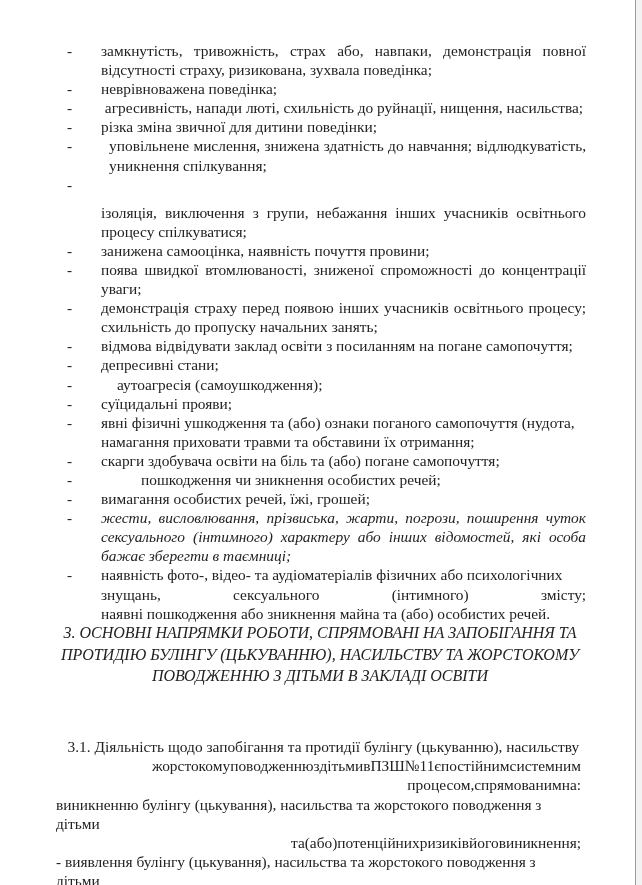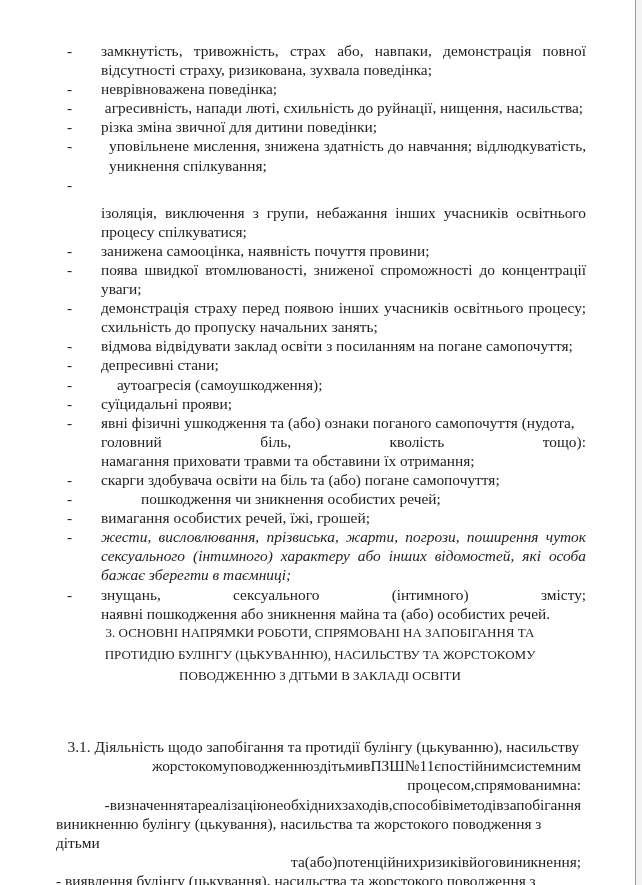--- a/index.html
+++ b/index.html
@@ -19,21 +19,21 @@
     .bullets {
       position: absolute; left: 66px; top: 41px; width: 520px;
       font-size: 15.4px; line-height: 19.1px;
     }
     .bi { display: flex; }
     .dash { width: 34px; flex: none; padding-left: 1px; }
     .bt { flex: 1; text-align: justify; }
     .line-just { display: flex; justify-content: space-between; }
     .heading {
       position: absolute; left: 60px; top: 622px; width: 520px;
-      text-align: center; font-size: 13px; line-height: 21.5px;
+      text-align: center; font-size: 16px; line-height: 21.5px; font-style: italic;
     }
     .para {
       position: absolute; left: 56px; top: 737px; width: 525px;
       font-size: 15.4px; line-height: 19.2px;
     }
     .para .l { display: block; }
     .sp { display: flex; justify-content: space-between; text-align: right; }
   </style>
 </head>
 <body>
@@ -115,26 +115,20 @@
       <div class="bi">
         <span class="dash">-</span>
         <span class="bt">
           <div style="white-space: pre-wrap;">суїцидальні прояви;</div>
         </span>
       </div>
       <div class="bi">
         <span class="dash">-</span>
         <span class="bt">
           <div style="white-space: pre-wrap;">явні фізичні ушкодження та (або) ознаки поганого самопочуття (нудота,</div>
-          <div class="line-just">
-            <span>головний</span>
-            <span>біль,</span>
-            <span>кволість</span>
-            <span>тощо):</span>
-          </div>
           <div>намагання приховати травми та обставини їх отримання;</div>
         </span>
       </div>
       <div class="bi">
         <span class="dash">-</span>
         <span class="bt">
           <div style="white-space: pre-wrap;">скарги здобувача освіти на біль та (або) погане самопочуття;</div>
         </span>
       </div>
       <div class="bi">
@@ -151,20 +145,21 @@
       </div>
       <div class="bi">
         <span class="dash">-</span>
         <span class="bt">
           <div style="white-space: pre-wrap; font-style: italic;">жести, висловлювання, прізвиська, жарти, погрози, поширення чуток сексуального (інтимного) характеру або інших відомостей, які особа бажає зберегти в таємниці;</div>
         </span>
       </div>
       <div class="bi">
         <span class="dash">-</span>
         <span class="bt">
+          <div style="white-space: pre-wrap;">наявність фото-, відео- та аудіоматеріалів фізичних або психологічних</div>
           <div class="line-just">
             <span>знущань,</span>
             <span>сексуального</span>
             <span>(інтимного)</span>
             <span>змісту;</span>
           </div>
           <div>наявні пошкодження або зникнення майна та (або) особистих речей.</div>
         </span>
       </div>
     </div>
@@ -172,18 +167,17 @@
   <div class="heading">
     <div>3. ОСНОВНІ НАПРЯМКИ РОБОТИ, СПРЯМОВАНІ НА ЗАПОБІГАННЯ ТА</div>
     <div>ПРОТИДІЮ БУЛІНГУ (ЦЬКУВАННЮ), НАСИЛЬСТВУ ТА ЖОРСТОКОМУ</div>
     <div>ПОВОДЖЕННЮ З ДІТЬМИ В ЗАКЛАДІ ОСВІТИ</div>
   </div>
 
   <div class="para">
     <span class="l" style="white-space:pre;">   3.1. Діяльність щодо запобігання та протидії булінгу (цькуванню), насильству</span>
     <span class="l sp"><span>жорстокому</span><span>поводженню</span><span>з</span><span>дітьми</span><span>в</span><span>ПЗШ</span><span>№</span><span>11</span><span>є</span><span>постійним</span><span>системним</span></span>
     <span class="l sp"><span>процесом,</span><span>спрямованим</span><span>на:</span></span>
-    <span class="l sp"><span>-</span><span>визначення</span><span>та</span><span>реалізацію</span><span>необхідних</span><span>заходів,</span><span>способів</span><span>і</span><span>методів</span><span>запобігання</span></span>
     <span class="l">виникненню булінгу (цькування), насильства та жорстокого поводження з дітьми</span>
     <span class="l sp"><span>та</span><span>(або)</span><span>потенційних</span><span>ризиків</span><span>його</span><span>виникнення;</span></span>
     <span class="l">- виявлення булінгу (цькування), насильства та жорстокого поводження з дітьми</span>
   </div>
 </div>
 
 </body></html>

